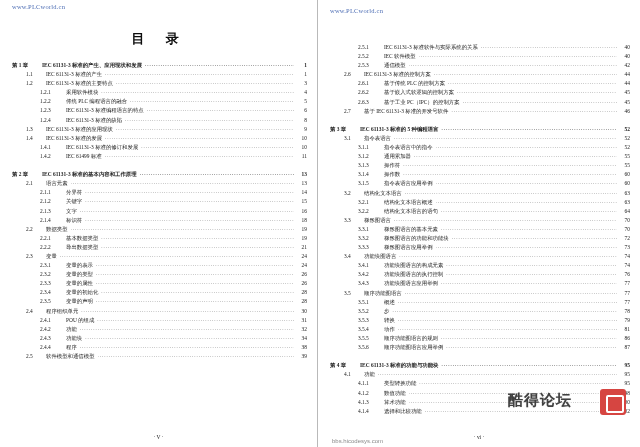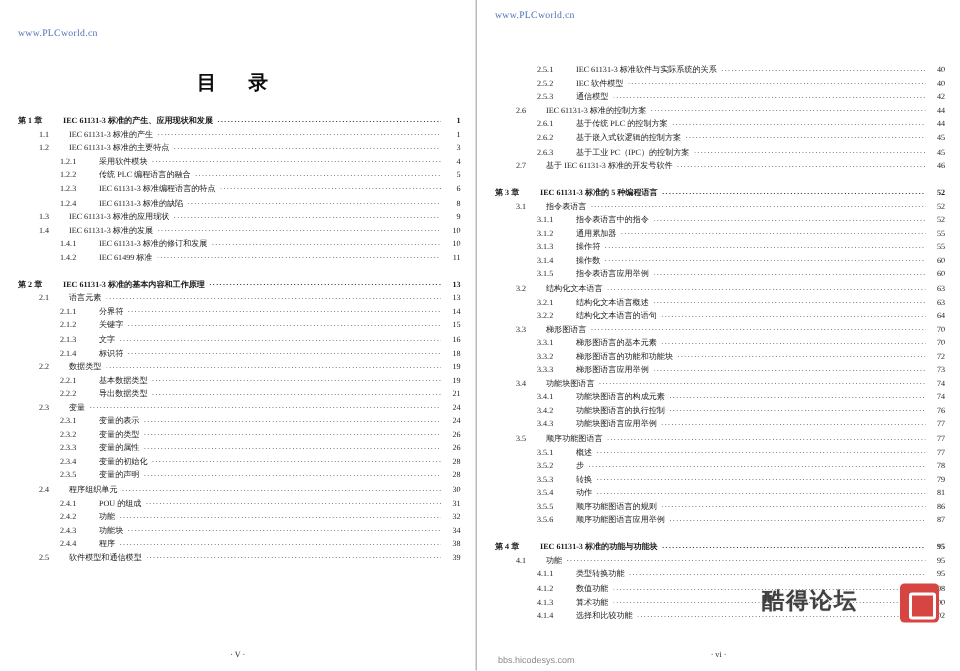--- a/index.html
+++ b/index.html
@@ -23,21 +23,21 @@
   .page {
     position: relative;
     box-sizing: border-box;
     background: #fff;
     overflow: hidden;
   }
   .page-left {
     width: 318px;
     height: 447px;
     border-right: 1px solid #b9b9b9;
-    padding: 18px 10px 0 12px;
+    padding: 2px 10px 0 12px;
   }
   .page-right {
     width: 322px;
     height: 447px;
     padding: 6px 10px 0 12px;
   }
   .watermark-top {
     font-size: 6.5px;
     color: #4f6fb5;
     letter-spacing: 0.2px;

